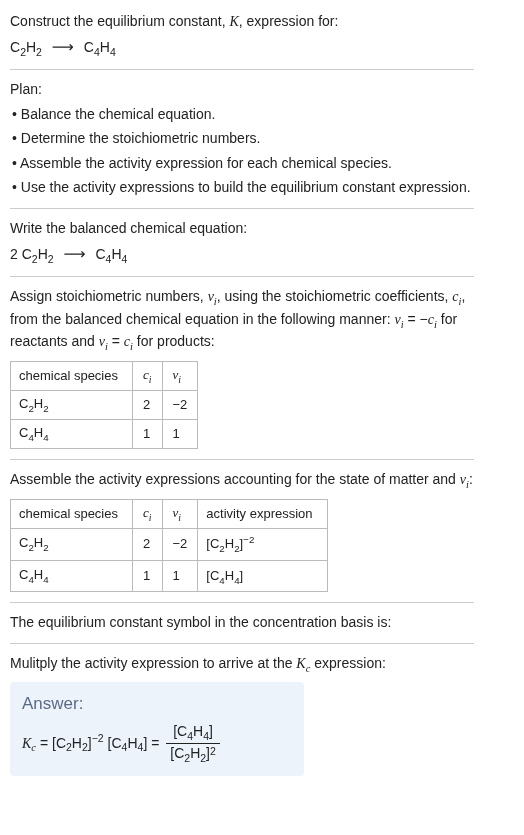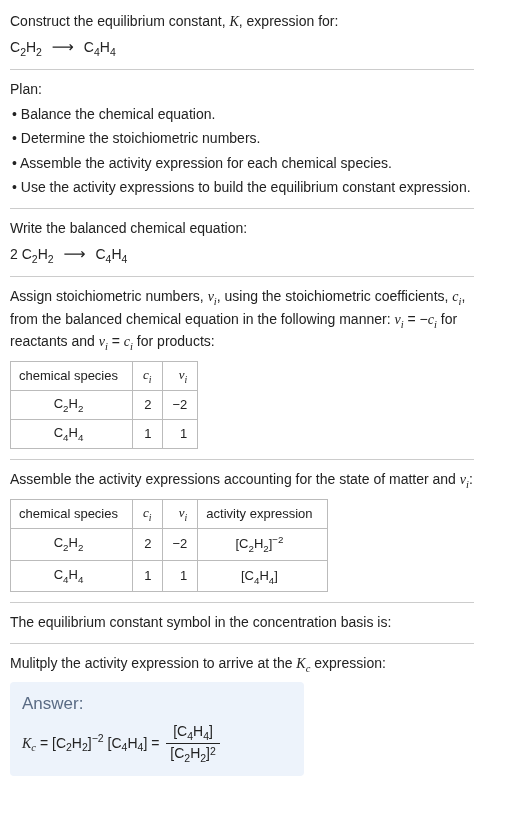--- a/index.html
+++ b/index.html
@@ -7,23 +7,23 @@
 hr{border:none;border-top:1px solid #ccc;margin:10px 0}
 p{margin:4px 0}
 .sub{font-size:0.75em;vertical-align:sub}
 .sup{font-size:0.75em;vertical-align:super}
 .ital{font-style:italic;font-family:"Georgia",serif}
 .arrow{margin:0 6px;font-size:1.1em}
 ul.plan{list-style:none;padding-left:2px;margin:2px 0}
 ul.plan li{margin:5px 0}
 ul.plan li::before{content:"• ";}
 table{border-collapse:collapse;margin:6px 0}
-th,td{border:1px solid #bbb;padding:4px 10px;text-align:right;font-size:13px}
+th,td{border:1px solid #bbb;padding:4px 10px;text-align:left;font-size:13px}
 th{font-weight:normal;background:#fff}
-.td-left{text-align:center;padding-left:8px;padding-right:14px}
+.td-left{text-align:left;padding-left:8px;padding-right:14px}
 .answer-box{background:#edf3fb;border-radius:4px;padding:10px 12px;width:270px;margin-top:6px}
 .answer-label{color:#5a6b84;font-size:17px;margin-bottom:6px}
 .eq-line{white-space:nowrap}
 .frac{display:inline-block;vertical-align:middle;text-align:center;margin:0 3px}
 .frac .num{display:block;border-bottom:1px solid #222;padding:0 4px}
 .frac .den{display:block;padding:0 4px}
 .frac .sq-sup{font-size:0.75em;vertical-align:top}
 .species{white-space:nowrap}
 </style>
 </head>

